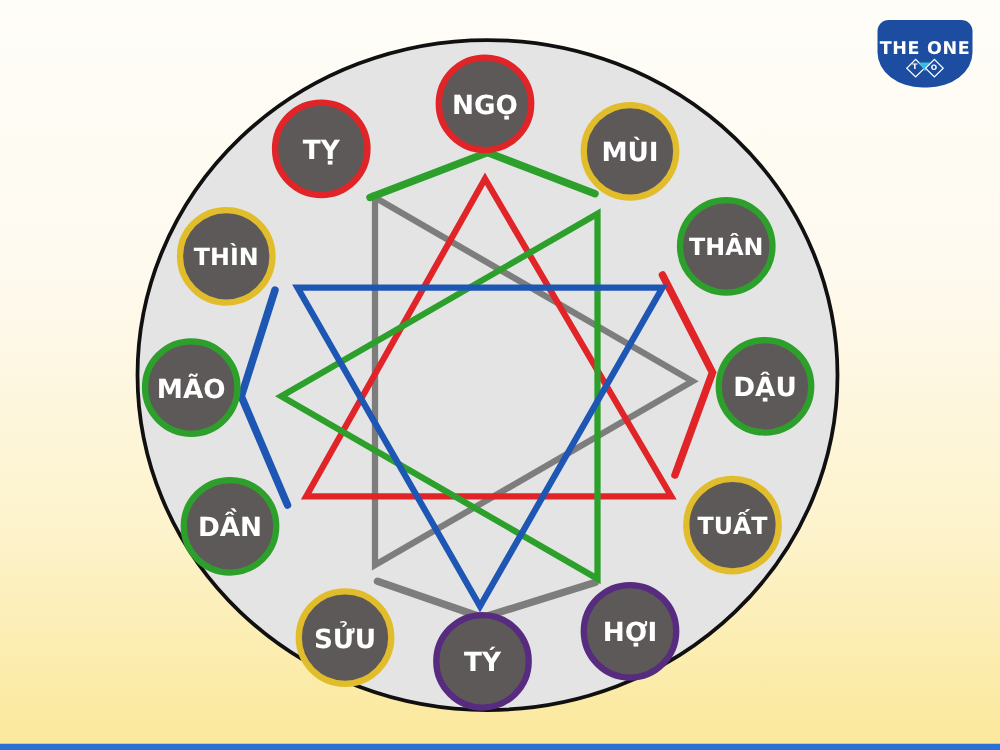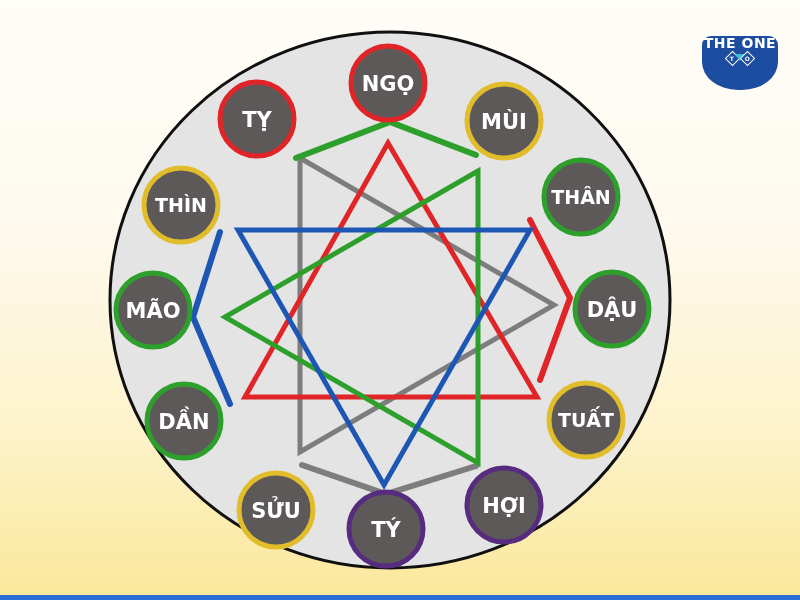--- a/index.html
+++ b/index.html
@@ -7,24 +7,24 @@
     width:800px;height:600px;overflow:hidden;position:relative;
     font-family:"DejaVu Sans","Liberation Sans",sans-serif;
     background:linear-gradient(180deg,#fffdf8 0%,#fefaf0 35%,#fdf3cd 70%,#fbe89a 100%);
   }
   .stage{position:absolute;inset:0;}
   svg{position:absolute;left:0;top:0;}
   .bottom-bar{
     position:absolute;left:0;bottom:0;width:800px;height:5px;background:#2a6fd6;
   }
   .logo{
-    position:absolute;top:36px;left:702px;width:76px;height:54px;
+    position:absolute;top:16px;left:702px;width:76px;height:54px;
     background:#1c4da0;border-radius:9px 9px 36px 36px / 9px 9px 28px 28px;
     display:flex;flex-direction:column;align-items:center;
-    box-sizing:border-box;padding-top:0;
+    box-sizing:border-box;padding-top:16px;
   }
   .logo-text{
     color:#ffffff;font-weight:bold;font-size:14px;letter-spacing:0.5px;
     line-height:1;white-space:nowrap;
   }
   .logo-icons{
     margin-top:3px;display:flex;align-items:flex-start;justify-content:center;
   }
   .diamond{
     width:11px;height:11px;border:1.5px solid #ffffff;transform:rotate(45deg);

